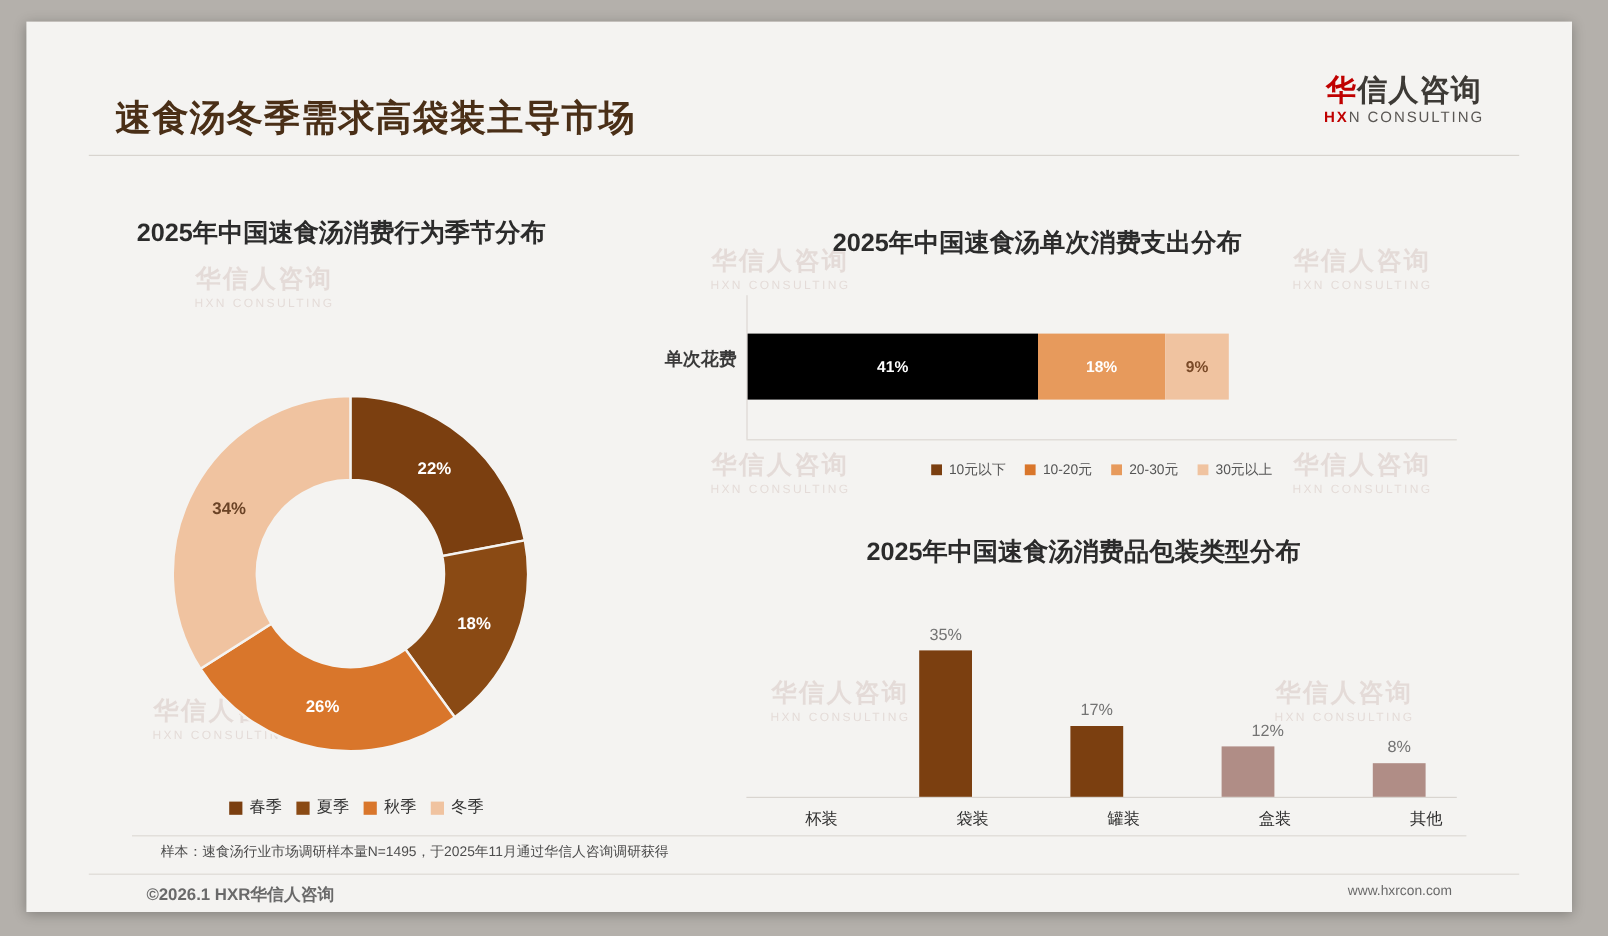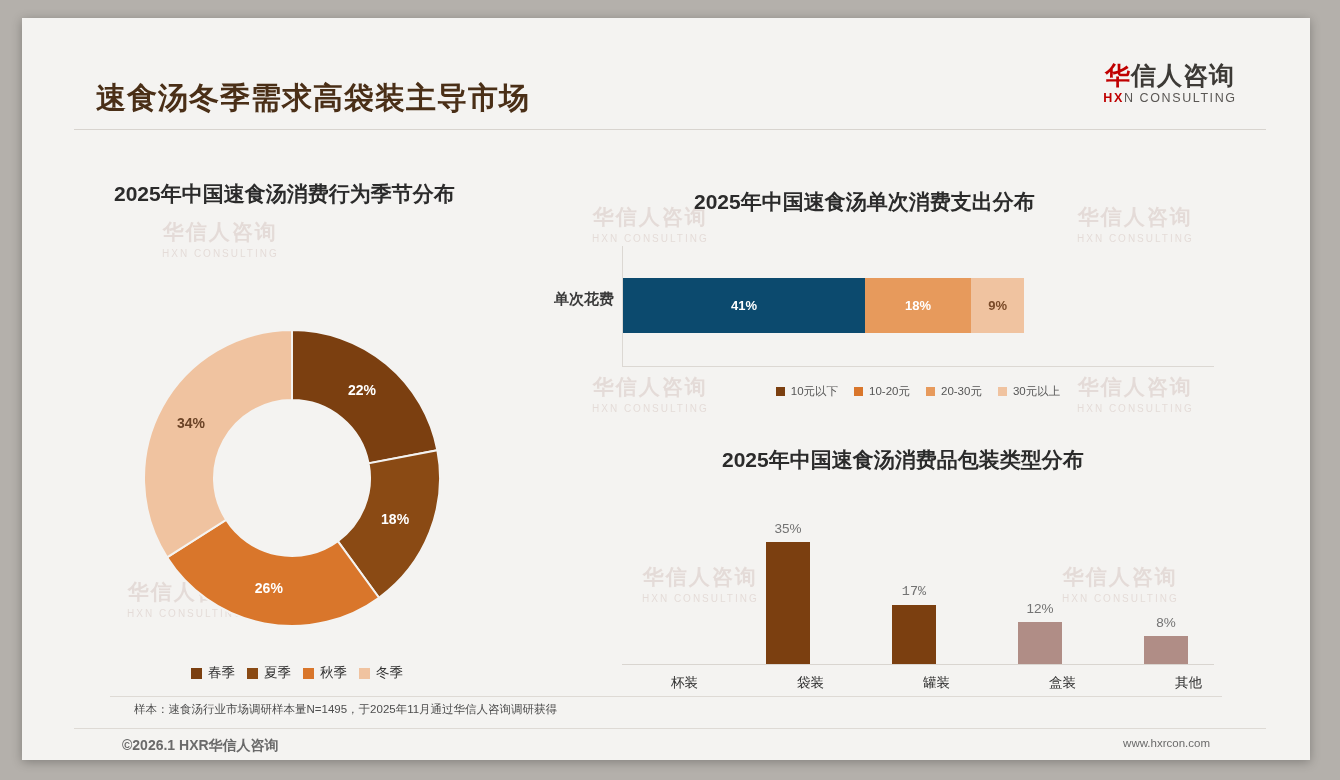--- a/index.html
+++ b/index.html
@@ -303,21 +303,21 @@
           <span class="legend-tx">冬季</span>
         </div>
       </div>
 
     <div class="chart-title" style="left:672px; top:170px;">2025年中国速食汤单次消费支出分布</div>
     <div id="stack-wrap">
       <div class="stack-axis-v"></div>
       <div class="stack-axis-h"></div>
       <div class="stack-cat">单次花费</div>
       <div class="stack-bar" id="stack-bar">
-          <div class="stack-seg" style="width: 241.9px; background: #0c4a6e;">41%</div>
+          <div class="stack-seg" style="width: 241.9px; background: #000000;">41%</div>
           <div class="stack-seg" style="width: 106.2px; background: rgb(231, 154, 92);">18%</div>
           <div class="stack-seg" style="width: 53.1px; background: rgb(240, 195, 160); color: rgb(122, 74, 40);">9%</div>
         </div>
       <div class="stack-legend" id="stack-legend">
           <div class="legend-item">
             <span class="legend-sw" style="background:#7b3f10"></span>
             <span class="legend-tx">10元以下</span>
           </div>
           <div class="legend-item">
             <span class="legend-sw" style="background:#d9762b"></span>
@@ -336,28 +336,28 @@
 
     <div class="chart-title" style="left:700px; top:428px;">2025年中国速食汤消费品包装类型分布</div>
     <div id="col-wrap">
       <div class="col-axis"></div>
         <div class="col-cat" style="left: 4px;">杯装</div>
         <div class="col" style="left: 144px; height: 152.5px;">
           <div class="col-rect" style="height: 122.5px; background: rgb(123, 63, 16);"></div>
           <div class="col-val" style="bottom: 128.5px;">35%</div>
         </div>
         <div class="col-cat" style="left: 130px;">袋装</div>
-        <div class="col" style="left: 270px; height: 89.5px; font-family: Liberation Mono, monospace;">
+        <div class="col" style="left: 270px; height: 89.5px;">
           <div class="col-rect" style="height: 59.5px; background: rgb(123, 63, 16);"></div>
           <div class="col-val" style="bottom: 65.5px;">17%</div>
         </div>
         <div class="col-cat" style="left: 256px;">罐装</div>
         <div class="col" style="left: 396px; height: 72px;">
           <div class="col-rect" style="height: 42px; background: rgb(176, 141, 134);"></div>
-          <div class="col-val" style="bottom: 48px;">12%</div>
+          <div class="col-val" style="bottom: 48px; text-align: right;">12%</div>
         </div>
         <div class="col-cat" style="left: 382px;">盒装</div>
         <div class="col" style="left: 522px; height: 58px;">
           <div class="col-rect" style="height: 28px; background: rgb(176, 141, 134);"></div>
           <div class="col-val" style="bottom: 34px;">8%</div>
         </div>
         <div class="col-cat" style="left: 508px;">其他</div>
       </div>
 
     <div class="note-rule"></div>

